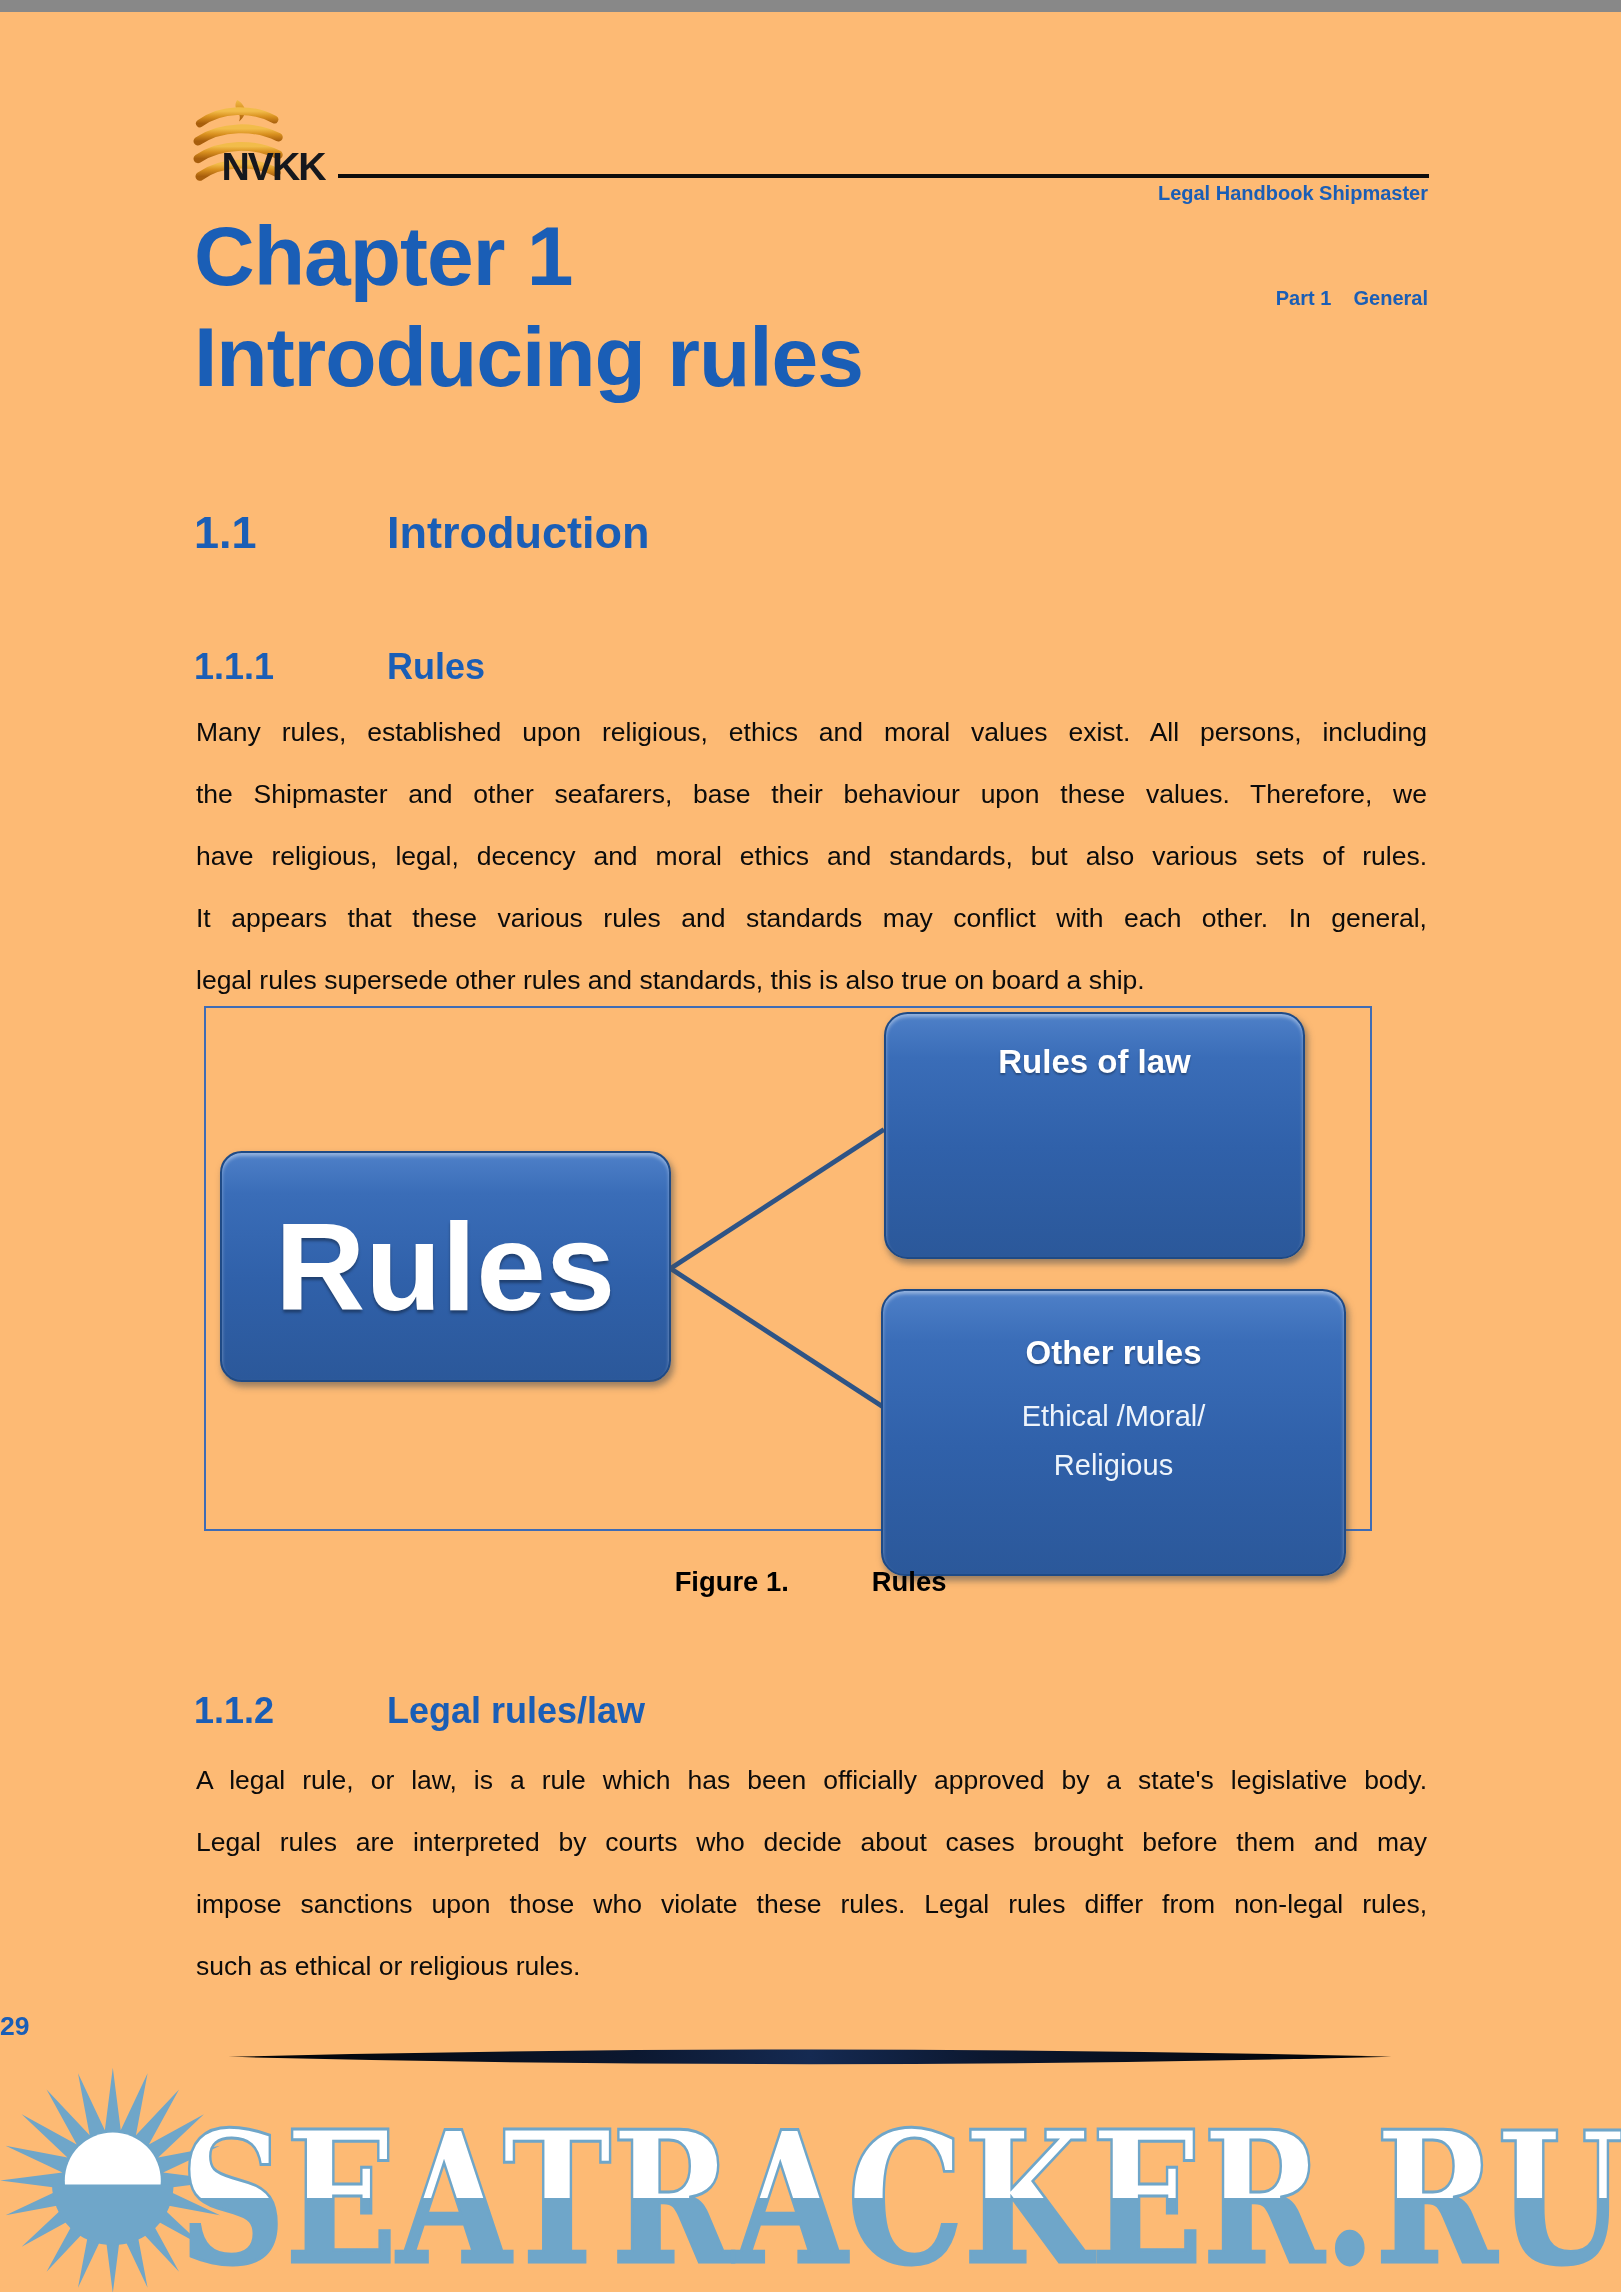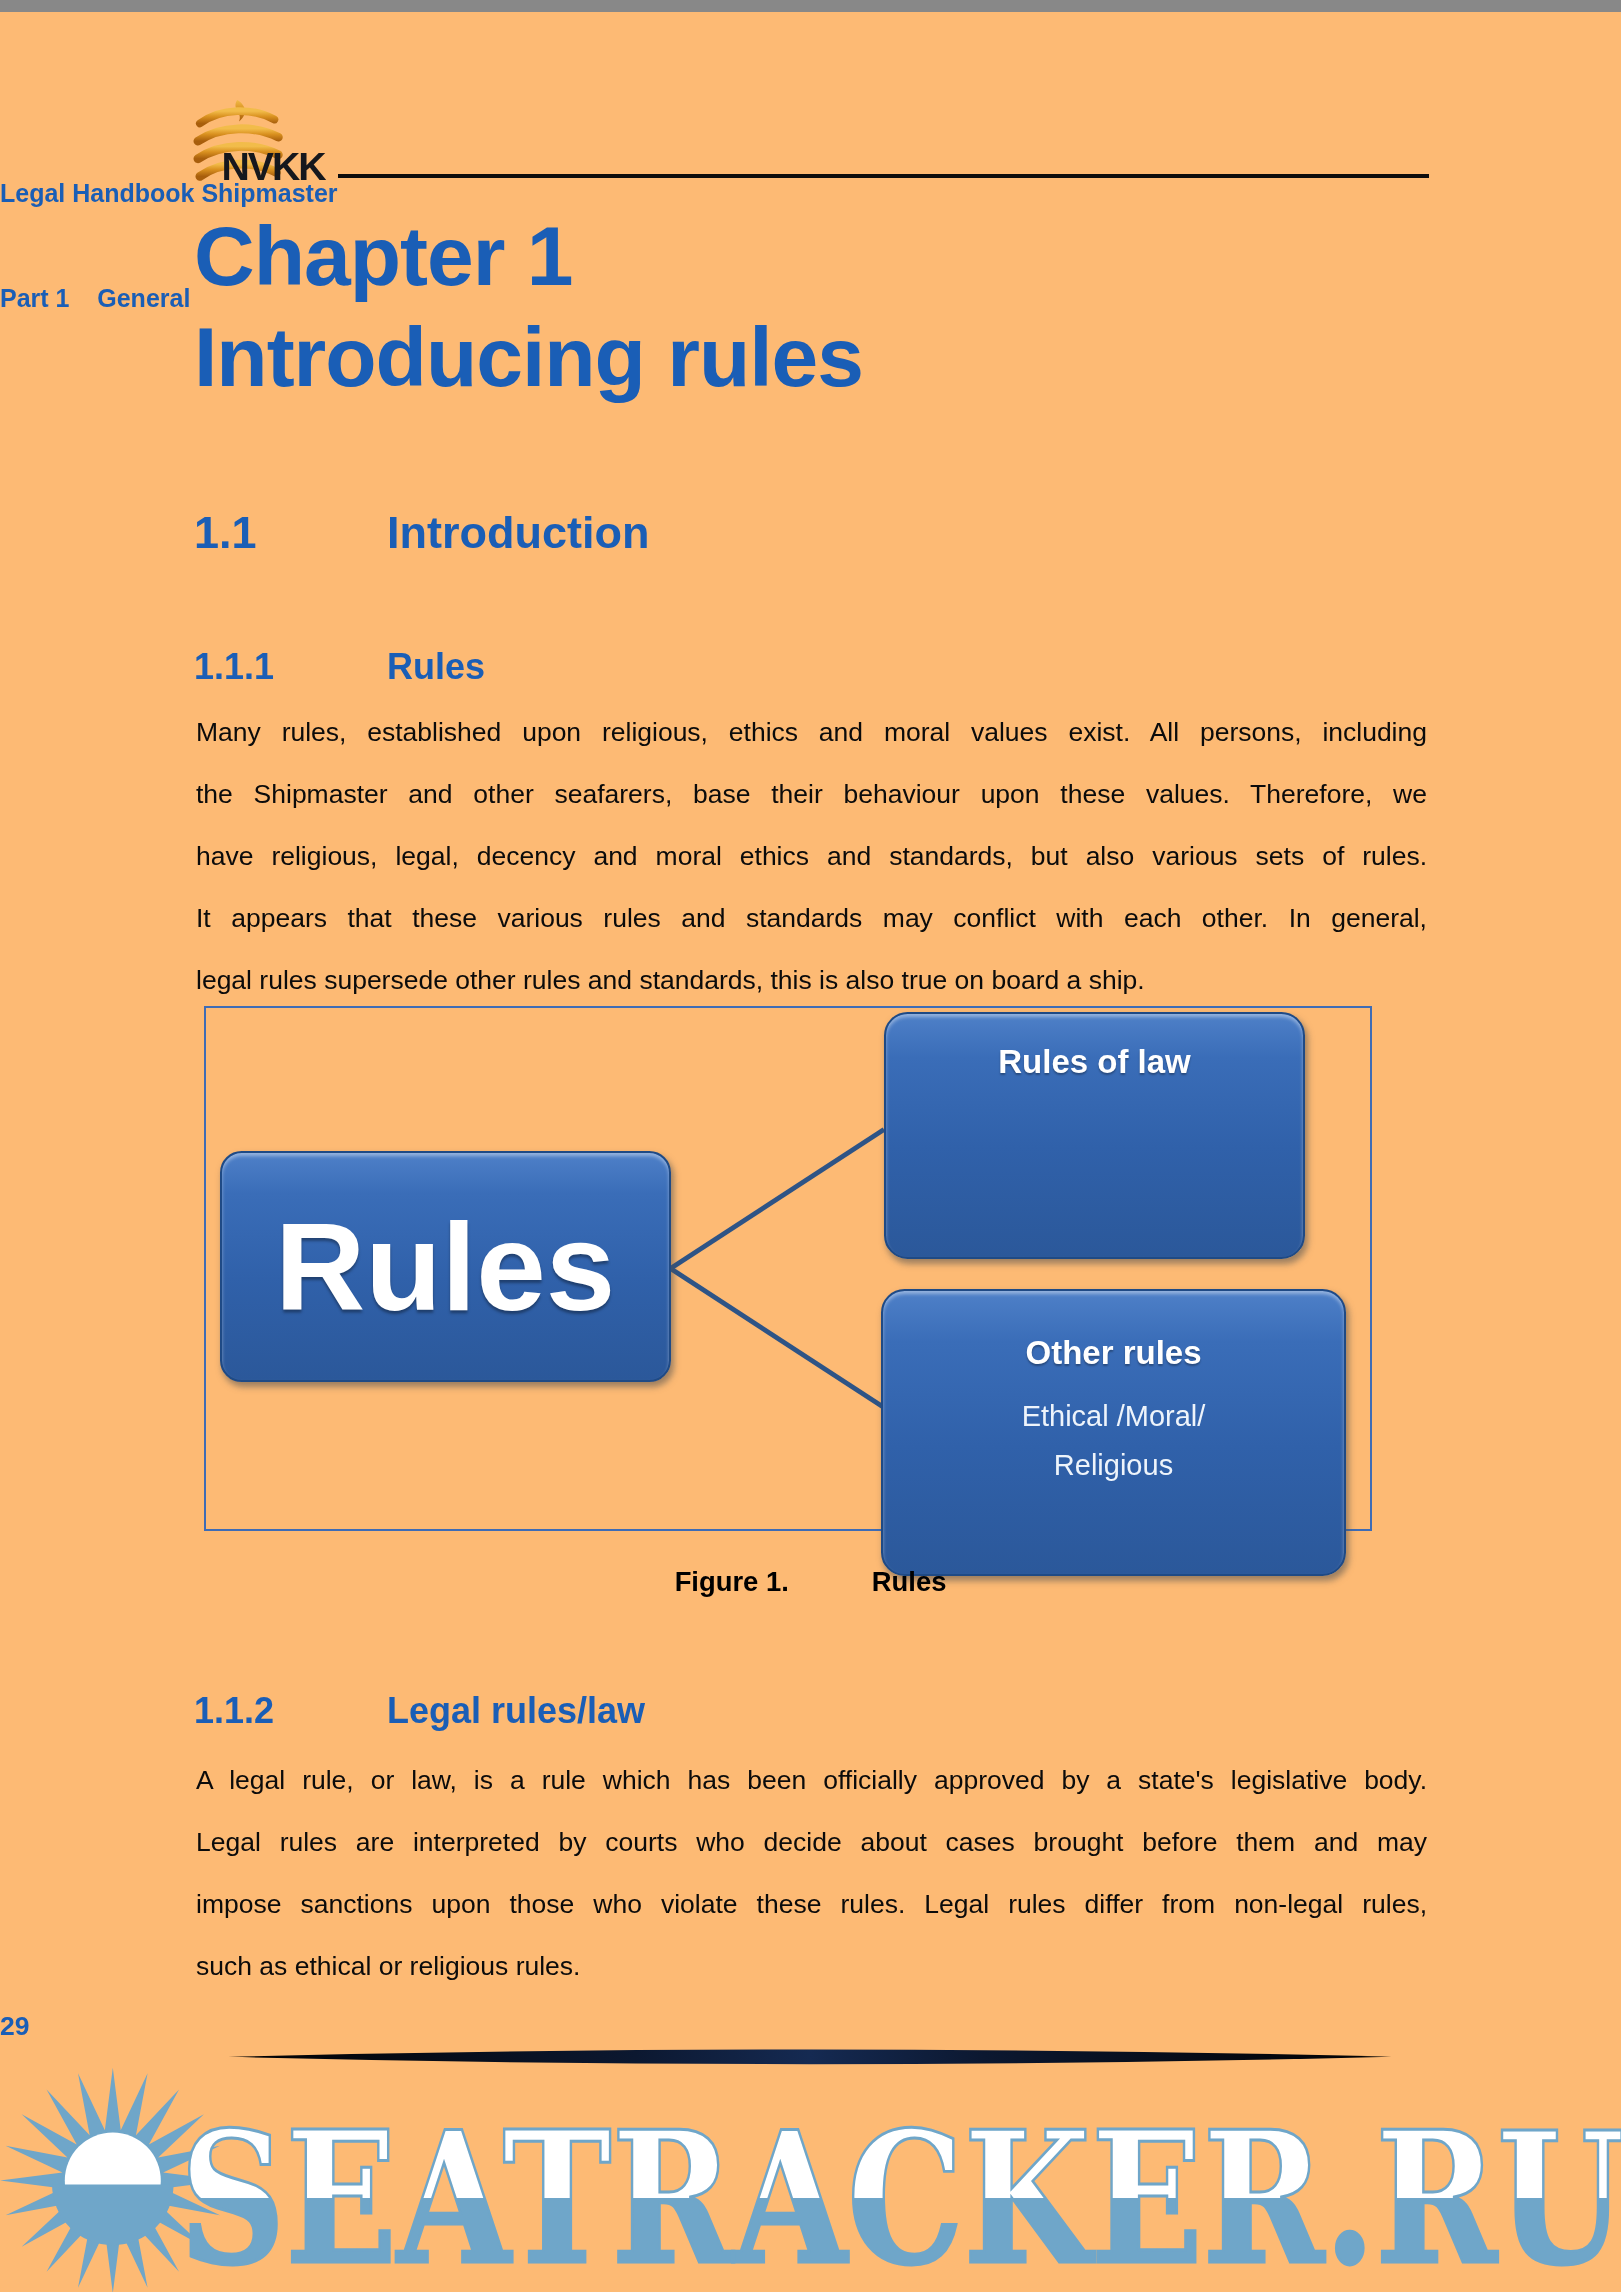--- a/index.html
+++ b/index.html
@@ -2,22 +2,22 @@
 <html><head>
 <meta charset="utf-8">
 <style>
   html,body{margin:0;padding:0;background:#888;}
   .page{
     position:relative;width:1621px;height:2293px;background:#fdba74;
     font-family:"Liberation Sans",sans-serif;overflow:hidden;margin:12px auto;
   }
   
   .logo{position:absolute;left:192px;top:84px;width:153px;height:98px;}
-  .header-titles{position:absolute;left:0;top:94px;width:1428px;text-align:left;
-    color:#1A5EB6;font-weight:bold;font-size:25px;line-height:35px;white-space:pre;}
+  .header-titles{position:absolute;left:0;top:94px;width:1428px;text-align:right;
+    color:#1A5EB6;font-weight:bold;font-size:20px;line-height:35px;white-space:pre;}
   .header-rule{position:absolute;left:338px;top:162px;width:1091px;height:3.9px;background:#0d0d0d;}
   
   .chapter{position:absolute;left:194px;top:194px;color:#1A5EB6;font-weight:bold;
     font-size:84px;line-height:101px;letter-spacing:-1px;}
   
   .sect{position:absolute;color:#1A5EB6;font-weight:bold;}
   .sect .num{position:absolute;left:194px;}
   .sect .ttl{position:absolute;left:387px;white-space:nowrap;}
   .h2{font-size:45px;}
   .h3{font-size:36px;}

